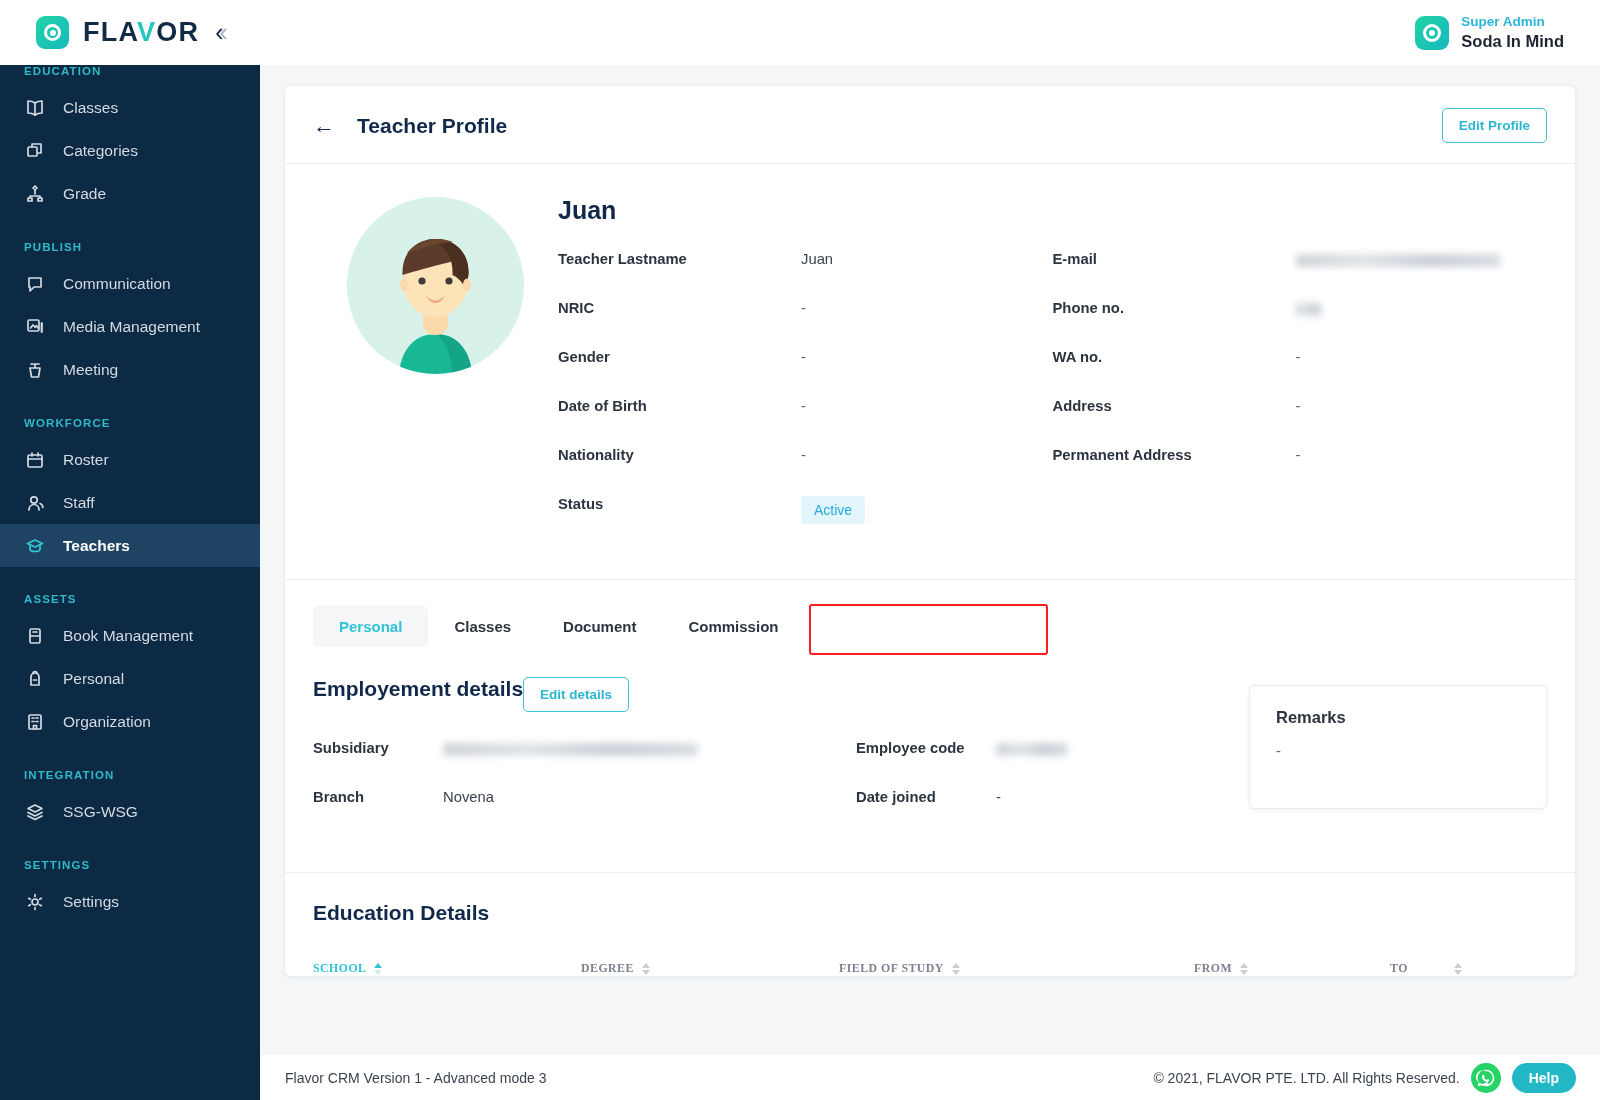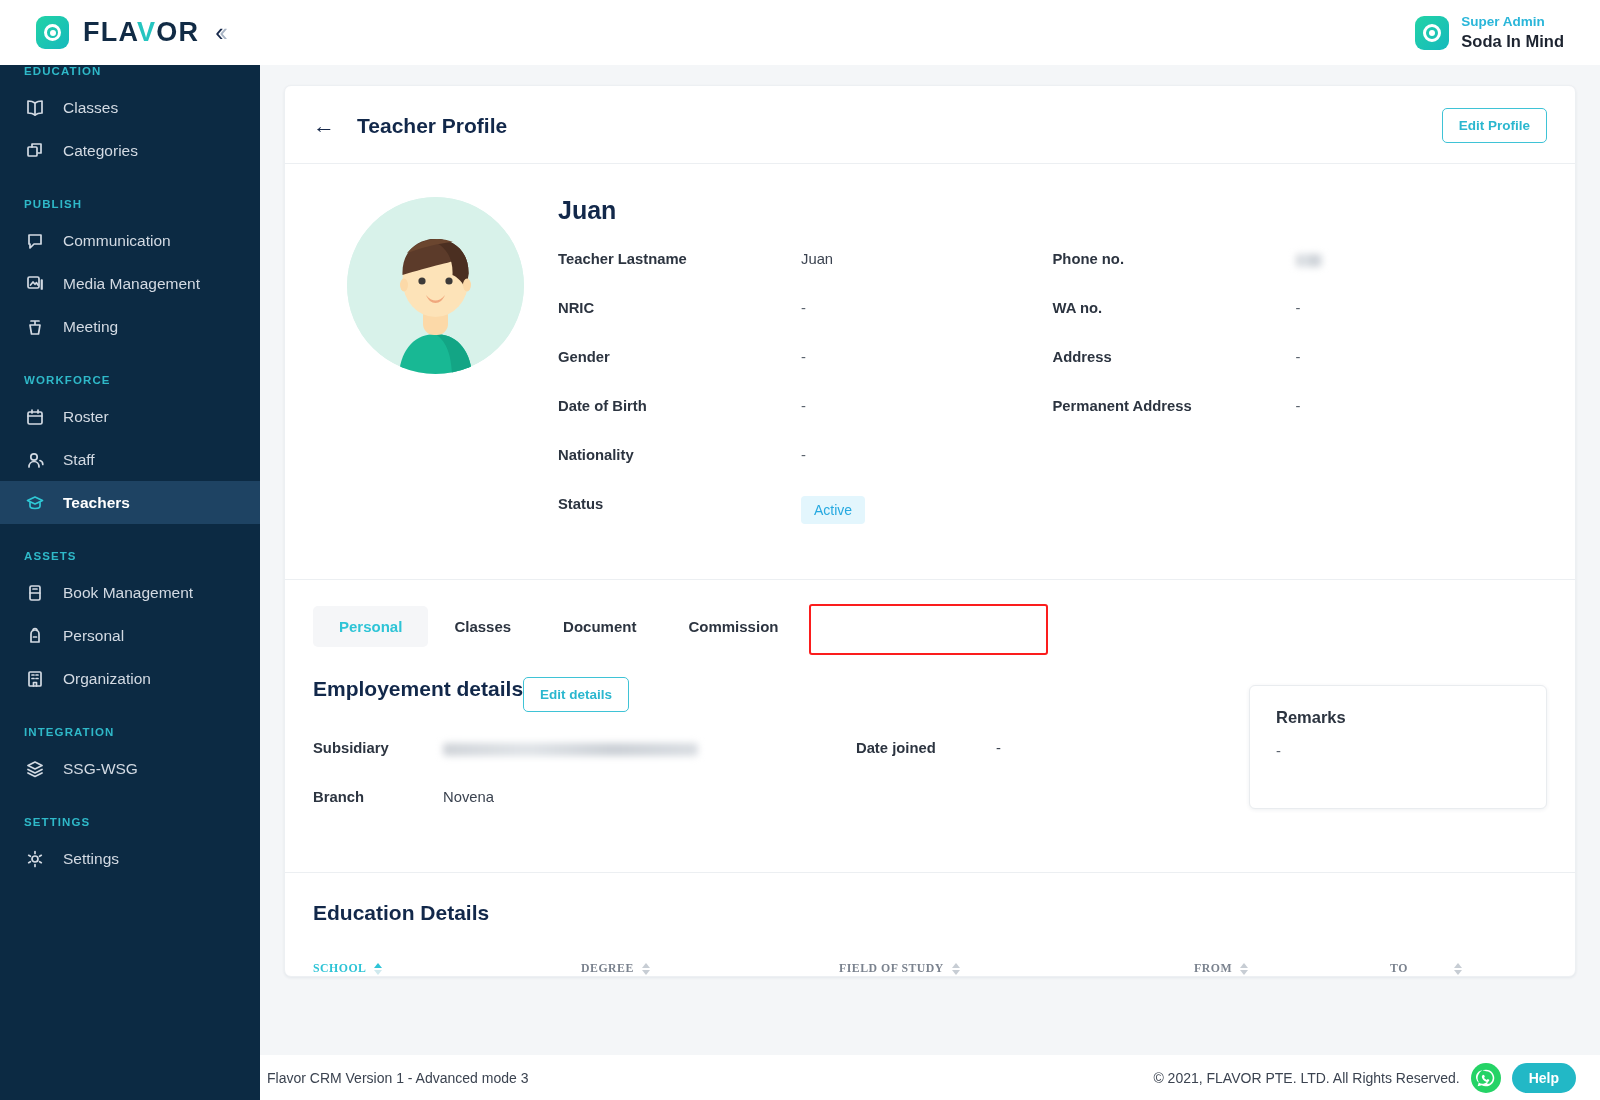--- a/index.html
+++ b/index.html
@@ -165,21 +165,21 @@
   .sorter i { display: block; width: 0; height: 0; border-left: 4px solid transparent; border-right: 4px solid transparent; }
   .sorter i.up { border-bottom: 5px solid #c7cdd4; }
   .sorter i.dn { border-top: 5px solid #c7cdd4; }
   .th.active .sorter i.up { border-bottom-color: #2ec4d6; }
   .th.active .sorter i.dn { border-top-color: #cfe9ee; }
 
   
   .footer {
     position: absolute; left: 260px; bottom: 0; width: 1340px; height: 45px;
     background: #ffffff; display: flex; align-items: center;
-    justify-content: space-between; padding: 0 24px 0 7px; z-index: 25;
+    justify-content: space-between; padding: 0 24px 0 25px; z-index: 25;
   }
   .foot-left { font-size: 14px; color: #3b4350; }
   .foot-right { display: flex; align-items: center; gap: 11px; }
   .foot-copy { font-size: 14px; color: #3b4350; }
   .wa-btn {
     width: 30px; height: 30px; border-radius: 50%; background: #25d366;
     display: flex; align-items: center; justify-content: center; cursor: pointer; flex: none;
   }
   .wa-btn svg { width: 20px; height: 20px; fill: #ffffff; }
   .help-btn {
@@ -245,20 +245,31 @@
           <span>Classes</span>
         </div>
         <div class="sb-item">
           <span class="sb-ico">
             <svg viewBox="0 0 20 20">
               <rect x="3" y="6" width="9" height="9" rx="1"></rect>
               <path d="M7 6V3h9v9h-3"></path>
             </svg>
           </span>
           <span>Categories</span>
+        </div>
+        <div class="sb-item">
+          <span class="sb-ico">
+            <svg viewBox="0 0 20 20">
+              <path d="M10 2l2 2-2 2-2-2z"></path>
+              <path d="M10 6v4M5 14v-2h10v2"></path>
+              <rect x="3" y="14" width="4" height="3"></rect>
+              <rect x="13" y="14" width="4" height="3"></rect>
+            </svg>
+          </span>
+          <span>Grade</span>
         </div>
         <div class="sb-group-label">PUBLISH</div>
         <div class="sb-item">
           <span class="sb-ico">
             <svg viewBox="0 0 20 20">
               <path d="M4 4h12v9H9l-4 4v-4H4z"></path>
             </svg>
           </span>
           <span>Communication</span>
         </div>
@@ -417,20 +428,24 @@
                   <div class="dlabel">Nationality</div>
                   <div class="dval dash">-</div>
                 </div>
                 <div class="drow">
                   <div class="dlabel">Status</div>
                   <div class="dval"><span class="badge-active">Active</span></div>
                 </div>
               </div>
             <div class="detail-col" id="fields-right">
                 <div class="drow">
+                  <div class="dlabel">E-mail</div>
+                  <div class="dval"><span class="blur-val" style="width: 205px;"></span></div>
+                </div>
+                <div class="drow">
                   <div class="dlabel">Phone no.</div>
                   <div class="dval"><span class="blur-val" style="width: 26px;"></span></div>
                 </div>
                 <div class="drow">
                   <div class="dlabel">WA no.</div>
                   <div class="dval dash">-</div>
                 </div>
                 <div class="drow">
                   <div class="dlabel">Address</div>
                   <div class="dval dash">-</div>
@@ -467,20 +482,24 @@
                 <div class="elabel">Subsidiary</div>
                 <div class="eval"><span class="blur-val" style="width: 255px;"></span></div>
               </div>
               <div class="erow">
                 <div class="elabel">Branch</div>
                 <div class="eval">Novena</div>
               </div>
             </div>
           <div class="emp-col second" id="emp-right">
               <div class="erow">
+                <div class="elabel wide">Employee code</div>
+                <div class="eval"><span class="blur-val" style="width: 72px;"></span></div>
+              </div>
+              <div class="erow">
                 <div class="elabel wide">Date joined</div>
                 <div class="eval dash">-</div>
               </div>
             </div>
         </div>
         <div class="remarks-card">
           <div class="remarks-title">Remarks</div>
           <div class="remarks-val">-</div>
         </div>
       </div>

